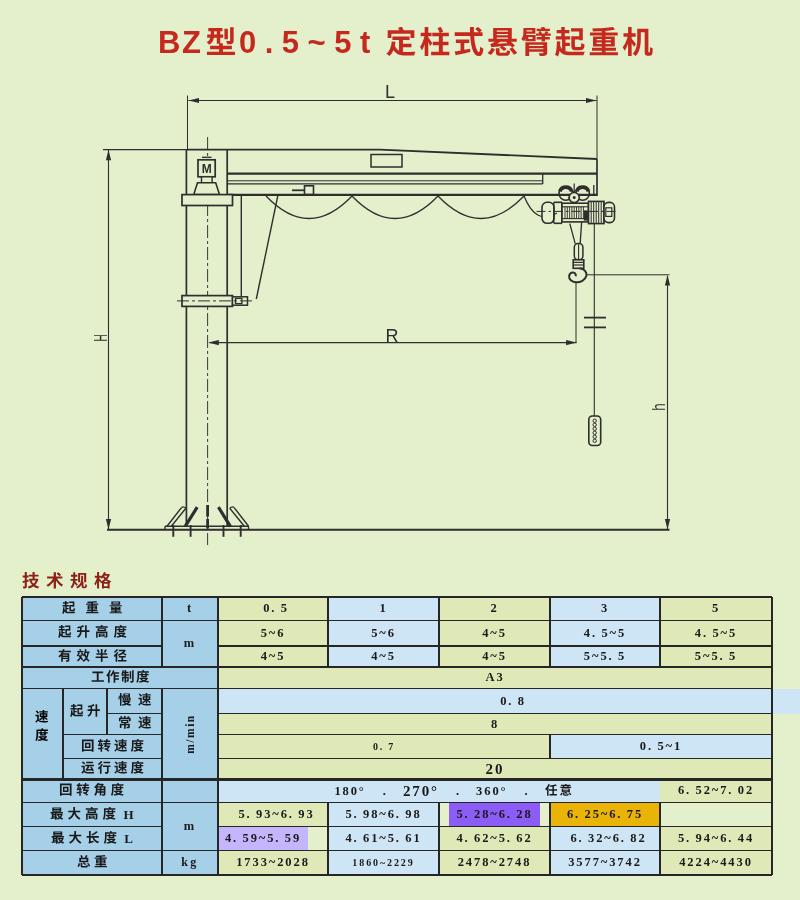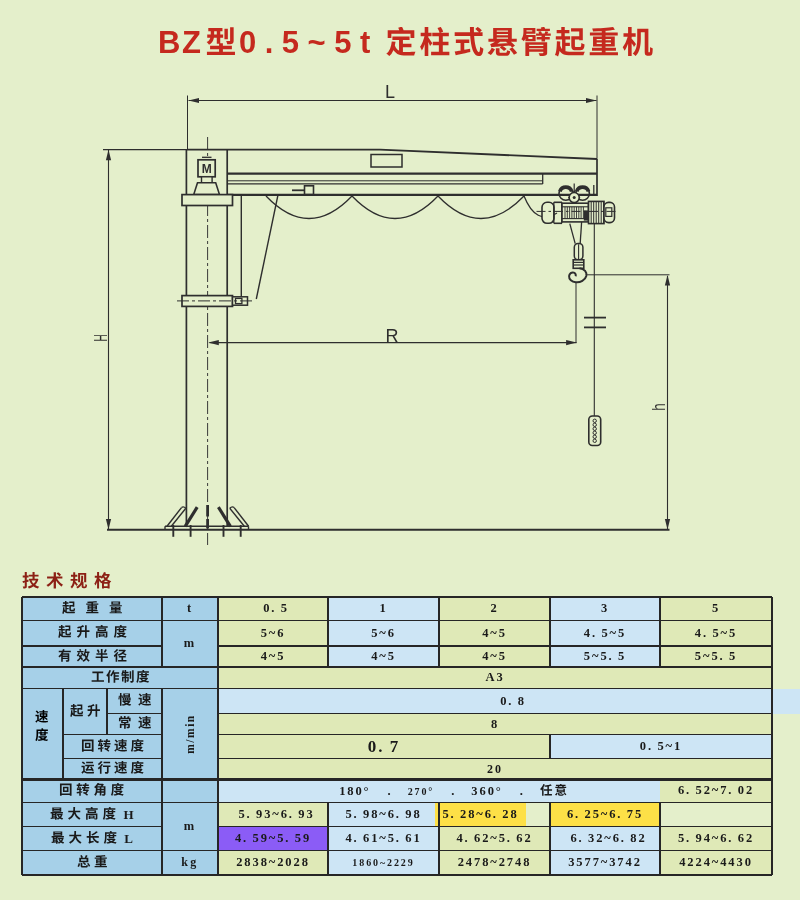--- a/index.html
+++ b/index.html
@@ -449,27 +449,27 @@
 <div class="cell" style="left:162.0px;top:688.5px;width:56.0px;height:91.0px;background:#a6d0e8">
     <span class="num vrot" style="font-size:11.5px">m/min</span>
   </div>
 <div class="cell" style="left:218.0px;top:688.5px;width:590px;height:25.0px;background:#cde5f5">
     <span class="num" style="font-size:12.5px;letter-spacing:1.9px">0. 8</span>
   </div>
 <div class="cell" style="left:218.0px;top:713.5px;width:554.0px;height:21.0px;background:#dfe9b7">
     <span class="num" style="font-size:12.5px;letter-spacing:1.9px">8</span>
   </div>
 <div class="cell" style="left:218.0px;top:734.5px;width:332.0px;height:24.0px;background:#dfe9b7">
-    <span class="num" style="font-size:17px;letter-spacing:1.9px">0. 7</span>
+    <span class="num" style="font-size:10px;letter-spacing:1.9px">0. 7</span>
   </div>
 <div class="cell" style="left:550.0px;top:734.5px;width:222.0px;height:24.0px;background:#cde5f5">
     <span class="num" style="font-size:12.5px;letter-spacing:1.9px">0. 5~1</span>
   </div>
 <div class="cell" style="left:218.0px;top:758.5px;width:554.0px;height:21.0px;background:#dfe9b7">
-    <span class="num" style="font-size:12px;letter-spacing:1.9px">20</span>
+    <span class="num" style="font-size:15px;letter-spacing:1.9px">20</span>
   </div>
 <div class="cell" style="left:22.0px;top:779.5px;width:140.0px;height:23.0px;background:#a6d0e8">
     <svg width="65.1" height="15.9" viewBox="0 0 65.1 15.9" style="display:block">
       <g fill="#1a1a1a">
         <g transform="translate(0.0,11.5) scale(0.0135,-0.0135)">
           <use href="#g5"></use>
         </g>
         <g transform="translate(17.2,11.5) scale(0.0135,-0.0135)">
           <use href="#g31"></use>
         </g>
@@ -480,21 +480,21 @@
           <use href="#g11"></use>
         </g>
       </g>
     </svg>
   </div>
 <div class="cell" style="left:162.0px;top:779.5px;width:56.0px;height:23.0px;background:#a6d0e8"></div>
 <div class="cell" style="left:218.0px;top:779.5px;width:554.0px;height:23.0px;background:#cde5f5">
     <div class="hx" style="margin-right:84px">
       <span class="num" style="font-size:12.5px;letter-spacing:1.9px">180°</span>
       <span class="sep">.</span>
-      <span class="num" style="font-size:10px;letter-spacing:1.9px">270°</span>
+      <span class="num" style="font-size:15px;letter-spacing:1.9px">270°</span>
       <span class="sep">.</span>
       <span class="num" style="font-size:12.5px;letter-spacing:1.9px">360°</span>
       <span class="sep">.</span>
       <svg width="27.0" height="14.8" viewBox="0 0 27.0 14.8" style="display:block">
         <g fill="#1a1a1a">
           <g transform="translate(0.0,10.7) scale(0.0125,-0.0125)">
             <use href="#g0"></use>
           </g>
           <g transform="translate(14.5,10.7) scale(0.0125,-0.0125)">
             <use href="#g16"></use>
@@ -559,58 +559,58 @@
         </g>
       </g>
     </svg>
   </div>
 <div class="cell" style="left:162.0px;top:850.5px;width:56.0px;height:24.5px;background:#a6d0e8">
     <span class="num" style="font-size:12.0px;letter-spacing:2.5px">kg</span>
   </div>
 <div class="cell" style="left:218.0px;top:802.5px;width:117px;height:24.0px;background:#dfe9b7">
     <span class="num" style="font-size:12.5px;letter-spacing:1.9px">5. 93~6. 93</span>
   </div>
-<div class="cell" style="left:218.0px;top:826.5px;width:110.0px;height:24.0px;background:#8b5cf6">
+<div class="cell" style="left:218.0px;top:826.5px;width:90px;height:24.0px;background:#c4b5fd">
     <span class="num" style="font-size:12.5px;letter-spacing:1.9px">4. 59~5. 59</span>
   </div>
 <div class="cell" style="left:218.0px;top:850.5px;width:110.0px;height:24.5px;background:#dfe9b7">
-    <span class="num" style="font-size:12.5px;letter-spacing:1.9px">2838~2028</span>
+    <span class="num" style="font-size:12.5px;letter-spacing:1.9px">1733~2028</span>
   </div>
 <div class="cell" style="left:328.0px;top:802.5px;width:111.0px;height:24.0px;background:#cde5f5">
     <span class="num" style="font-size:12.5px;letter-spacing:1.9px">5. 98~6. 98</span>
   </div>
 <div class="cell" style="left:328.0px;top:826.5px;width:111.0px;height:24.0px;background:#cde5f5">
     <span class="num" style="font-size:12.5px;letter-spacing:1.9px">4. 61~5. 61</span>
   </div>
 <div class="cell" style="left:328.0px;top:850.5px;width:111.0px;height:24.5px;background:#cde5f5">
     <span class="num" style="font-size:10px;letter-spacing:1.9px">1860~2229</span>
   </div>
-<div class="cell" style="left:435px;top:802.5px;width:91px;height:24.0px;background:#fde047">
+<div class="cell" style="left:449px;top:802.5px;width:91px;height:24.0px;background:#8b5cf6">
     <span class="num" style="font-size:12.5px;letter-spacing:1.9px">5. 28~6. 28</span>
   </div>
 <div class="cell" style="left:439.0px;top:826.5px;width:111.0px;height:24.0px;background:#dfe9b7">
     <span class="num" style="font-size:12.5px;letter-spacing:1.9px">4. 62~5. 62</span>
   </div>
 <div class="cell" style="left:439.0px;top:850.5px;width:111.0px;height:24.5px;background:#dfe9b7">
     <span class="num" style="font-size:12.5px;letter-spacing:1.9px">2478~2748</span>
   </div>
-<div class="cell" style="left:550.0px;top:802.5px;width:110.0px;height:24.0px;background:#fde047">
+<div class="cell" style="left:550.0px;top:802.5px;width:110.0px;height:24.0px;background:#eab308">
     <span class="num" style="font-size:12.5px;letter-spacing:1.9px">6. 25~6. 75</span>
   </div>
 <div class="cell" style="left:550.0px;top:826.5px;width:117px;height:24.0px;background:#cde5f5">
     <span class="num" style="font-size:12.5px;letter-spacing:1.9px">6. 32~6. 82</span>
   </div>
 <div class="cell" style="left:550.0px;top:850.5px;width:110.0px;height:24.5px;background:#cde5f5">
     <span class="num" style="font-size:12.5px;letter-spacing:1.9px">3577~3742</span>
   </div>
 <div class="cell" style="left:660.0px;top:778px;width:112.0px;height:24.0px;background:#dfe9b7">
     <span class="num" style="font-size:12.5px;letter-spacing:1.9px">6. 52~7. 02</span>
   </div>
 <div class="cell" style="left:660.0px;top:826.5px;width:112.0px;height:24.0px;background:#dfe9b7">
-    <span class="num" style="font-size:12.5px;letter-spacing:1.9px">5. 94~6. 62</span>
+    <span class="num" style="font-size:12.5px;letter-spacing:1.9px">5. 94~6. 44</span>
   </div>
 <div class="cell" style="left:660.0px;top:850.5px;width:112.0px;height:24.5px;background:#dfe9b7">
     <span class="num" style="font-size:12.5px;letter-spacing:1.9px">4224~4430</span>
   </div>
 <div class="gl" style="left:22.0px;top:595.90px;width:750.0px;height:2.2px"></div>
 <div class="gl" style="left:22.0px;top:619.60px;width:750.0px;height:1.8px"></div>
 <div class="gl" style="left:22.0px;top:645.25px;width:140.0px;height:1.5px"></div>
 <div class="gl" style="left:218.0px;top:645.25px;width:554.0px;height:1.5px"></div>
 <div class="gl" style="left:22.0px;top:665.90px;width:750.0px;height:2.2px"></div>
 <div class="gl" style="left:22.0px;top:687.60px;width:750.0px;height:1.8px"></div>

